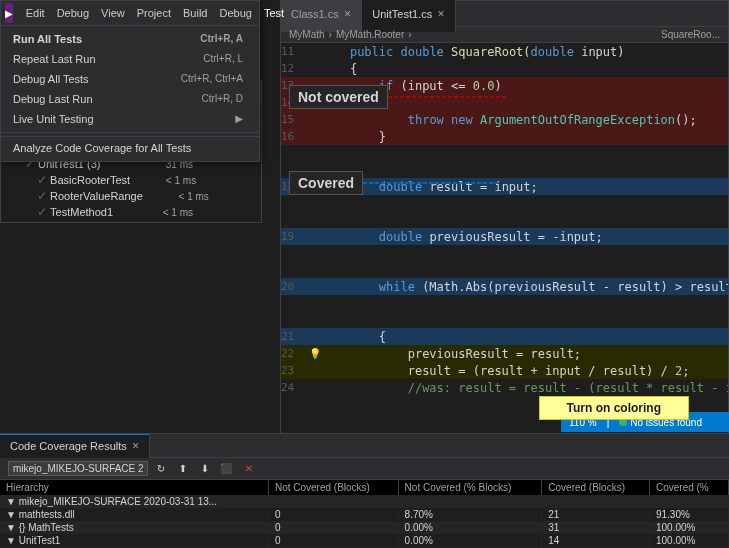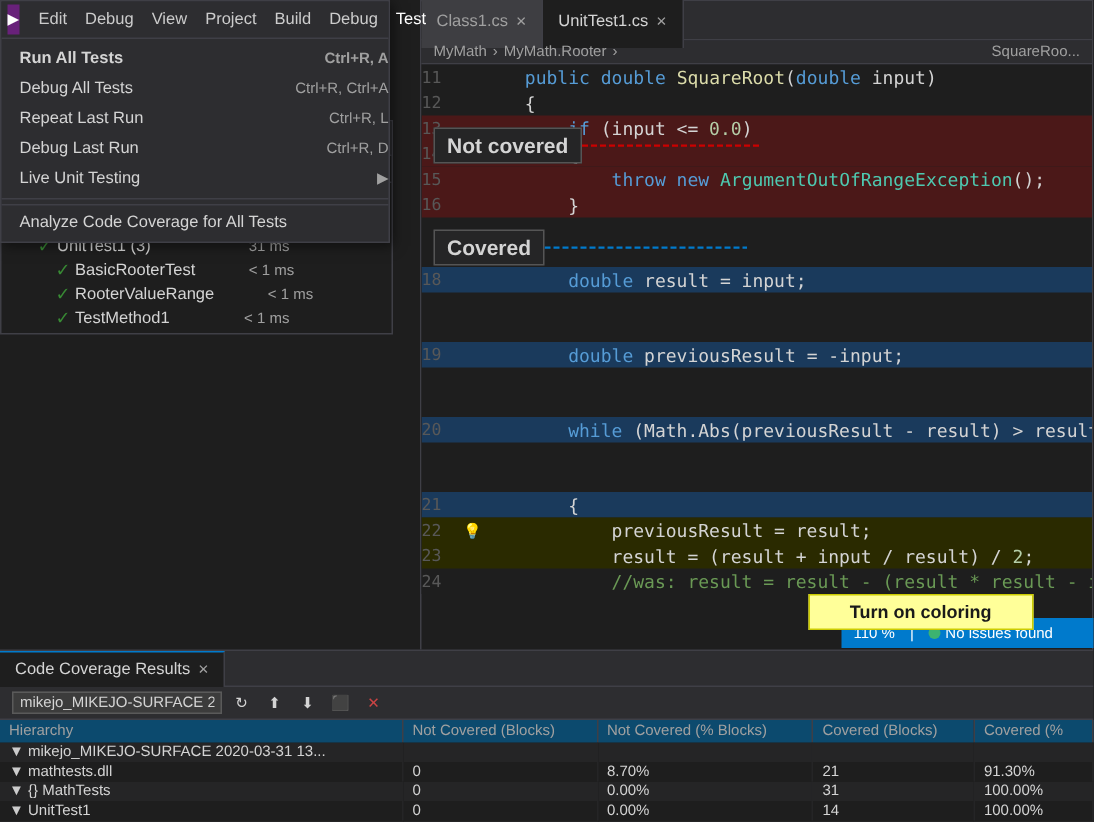--- a/index.html
+++ b/index.html
@@ -44,22 +44,22 @@
       font-size: 11px;
       color: #cccccc;
     }
     .menu-tabs span { padding: 1px 5px; cursor: pointer; }
     .menu-tabs .active { color: white; }
 
     .menu-items { padding: 3px 0; }
     .menu-item {
       display: flex;
       justify-content: space-between;
-      align-items: flex-end;
-      padding: 4px 0 4px 12px;
+      align-items: flex-start;
+      padding: 4px 16px 4px 12px;
       cursor: pointer;
       color: #d4d4d4;
       font-size: 11px;
     }
     .menu-item .shortcut { color: #a0a0a0; font-size: 10px; }
     .menu-item.bold { font-weight: 600; }
     .menu-separator { height: 1px; background: #3f3f46; margin: 3px 0; }
     .menu-item.analyze {
       border-top: 1px solid #3f3f46;
       margin-top: 2px;
@@ -313,21 +313,21 @@
       padding: 1px 4px;
       width: 140px;
     }
 
     .coverage-table {
       width: 100%;
       border-collapse: collapse;
       font-size: 10px;
     }
     .coverage-table th {
-      background: #0c4a6e;
+      background: #000000;
       color: #a0a0a0;
       padding: 2px 6px;
       text-align: left;
       border-right: 1px solid #3f3f46;
       font-weight: normal;
       white-space: nowrap;
     }
     .coverage-table td {
       padding: 1px 6px;
       border-right: 1px solid #252526;
@@ -374,26 +374,26 @@
       <span>Debug</span>
       <span class="active">Test</span>
     </div>
   </div>
   <div class="menu-items">
     <div class="menu-item bold">
       <span>Run All Tests</span>
       <span class="shortcut">Ctrl+R, A</span>
     </div>
     <div class="menu-item">
+      <span>Repeat Last Run</span>
+      <span class="shortcut">Ctrl+R, L</span>
+    </div>
+    <div class="menu-item">
       <span>Debug All Tests</span>
       <span class="shortcut">Ctrl+R, Ctrl+A</span>
-    </div>
-    <div class="menu-item">
-      <span>Repeat Last Run</span>
-      <span class="shortcut">Ctrl+R, L</span>
     </div>
     <div class="menu-item">
       <span>Debug Last Run</span>
       <span class="shortcut">Ctrl+R, D</span>
     </div>
     <div class="menu-item">
       <span>Live Unit Testing</span>
       <span class="shortcut">▶</span>
     </div>
     <div class="menu-separator"></div>
@@ -575,21 +575,21 @@
       </div>
     </div>
 
     <div style="position:absolute; top:42px; left:8px; z-index:5; display:flex; align-items:center; gap:0;">
       <div style="background:#252526; border:1px solid #555; padding:3px 8px; font-size:14px; font-weight:700; color:#d4d4d4; white-space:nowrap;">Not covered</div>
       <svg width="120" height="2">
           <line x1="0" y1="1" x2="120" y2="1" stroke="#cc0000" stroke-width="1.5" stroke-dasharray="4,2"></line>
         </svg>
     </div>
 
-    <div style="position:absolute; top:110px; left:8px; z-index:5; display:flex; align-items:center; gap:0;">
+    <div style="position:absolute; top:128px; left:8px; z-index:5; display:flex; align-items:center; gap:0;">
       <div style="background:#252526; border:1px solid #555; padding:3px 8px; font-size:14px; font-weight:700; color:#d4d4d4; white-space:nowrap;">Covered</div>
       <svg width="135" height="2">
           <line x1="0" y1="1" x2="135" y2="1" stroke="#007acc" stroke-width="1.5" stroke-dasharray="4,2"></line>
         </svg>
     </div>
   </div>
 
   <div class="status-bar">
     <span>110 %</span>
     <span>|</span>

